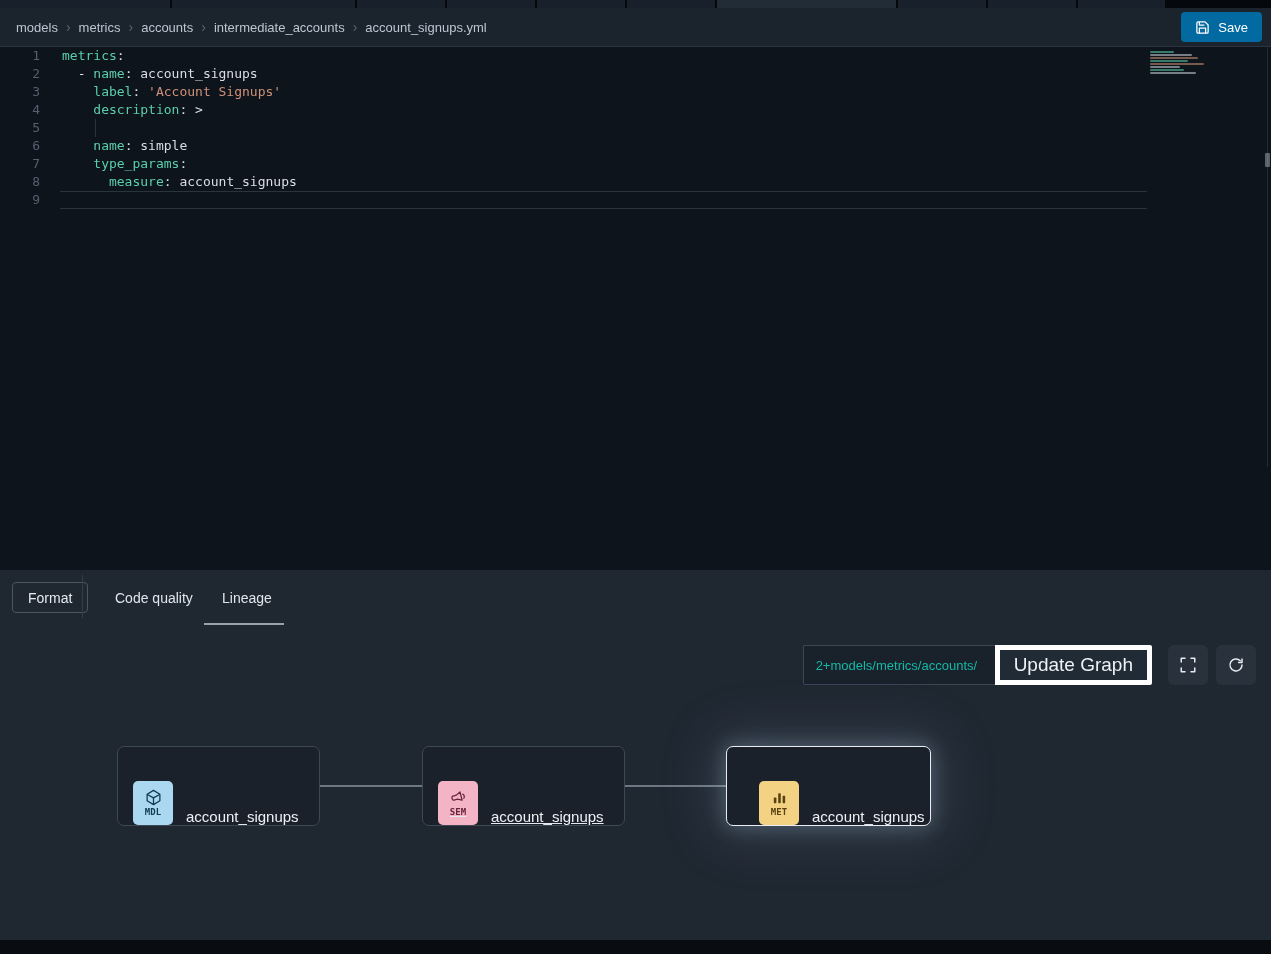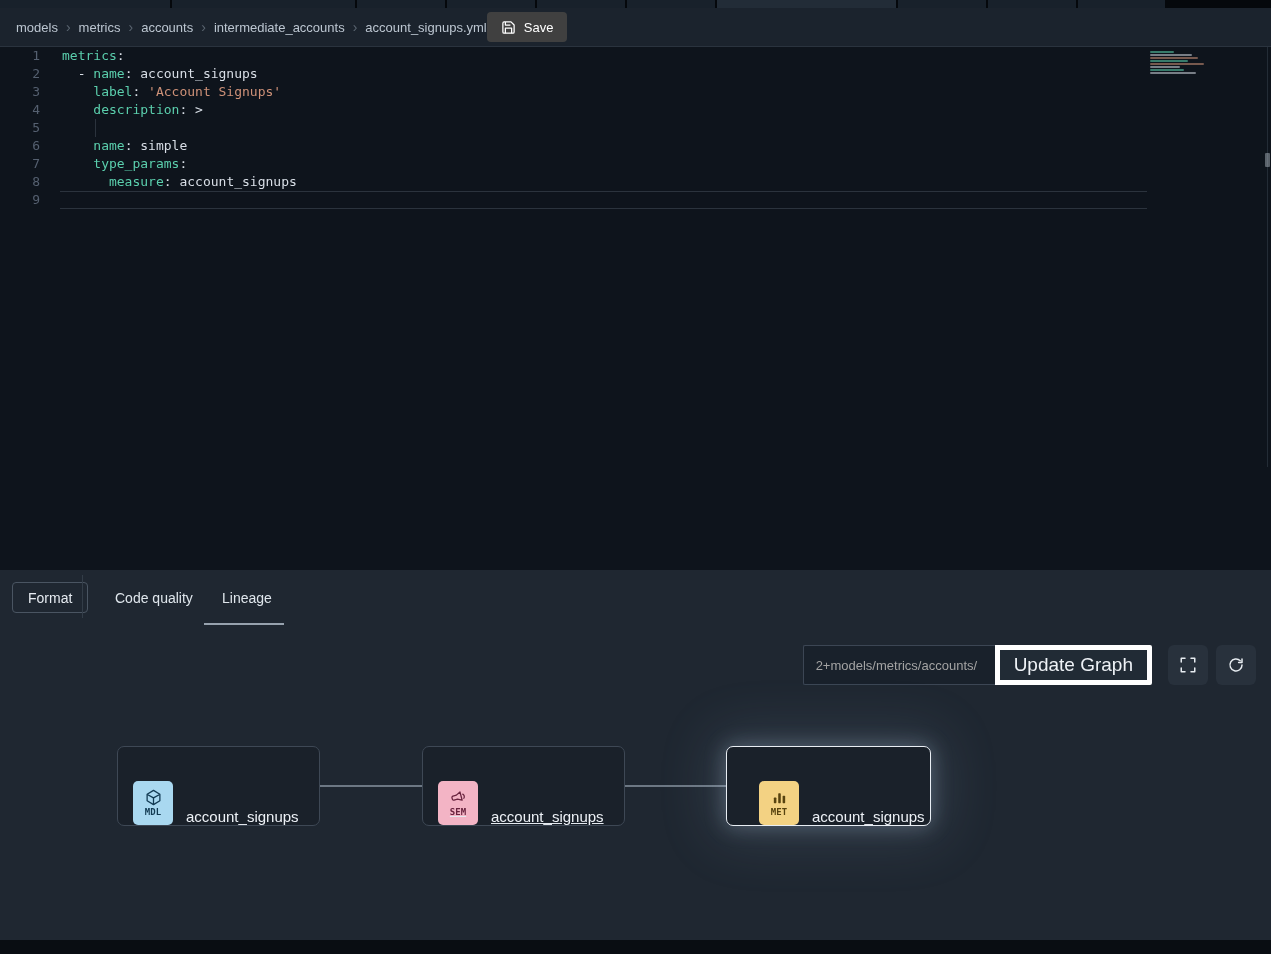--- a/index.html
+++ b/index.html
@@ -7,26 +7,26 @@
   .app{ position:relative; width:1271px; height:954px; overflow:hidden; background:#1f2731;
         font-family:"Liberation Sans", sans-serif; color:#e3e9ef; }
 
   
   .top-strip{ height:8px; background:#05080c; display:flex; gap:2px; }
   .seg{ background:#18212b; height:8px; }
   .seg.active{ background:#222c37; }
 
   
   .crumb-bar{ height:39px; background:#1b232d; border-bottom:1px solid #2a333e;
-              display:flex; align-items:center; justify-content:flex-start; padding:0 9px 0 16px; }
+              display:flex; align-items:center; justify-content:space-between; padding:0 9px 0 16px; }
   .crumbs{ display:flex; align-items:center; gap:8px; font-size:13px; color:#bcc6d1; }
   .crumbs .sep{ color:#5a6570; font-size:14px; }
   .crumb{ cursor:default; }
   .save-btn{ display:flex; align-items:center; gap:8px; height:30px; padding:8px 14px;
-             background:#404040; border:none; border-radius:4px; color:#ffffff;
+             background:#0369a1; border:none; border-radius:4px; color:#ffffff;
              font-family:"Liberation Sans",sans-serif; font-size:13px; cursor:pointer; }
 
   
   .editor{ position:relative; height:523px; background:#0e141c;
            font-family:"DejaVu Sans Mono", monospace; font-size:13px; overflow:hidden; }
   .line{ display:flex; height:18px; line-height:18px; position:relative; z-index:2; }
   .ln{ width:40px; text-align:right; color:#556070; flex-shrink:0; }
   .code{ margin-left:22px; white-space:pre; }
   .tk-key{ color:#5bcfad; }
   .tk-str{ color:#ce9178; }
@@ -47,21 +47,21 @@
                color:#e6ebf1; font-family:"Liberation Sans",sans-serif; font-size:14px; cursor:pointer; }
   .panel-divider{ position:absolute; left:82px; top:5px; width:1px; height:43px; background:#333d48; }
   .tab{ position:absolute; top:20px; font-size:14px; color:#dfe6ec; cursor:pointer; }
   .tab-cq{ left:115px; }
   .tab-lin{ left:222px; }
   .tab-underline{ position:absolute; left:204px; top:53px; width:80px; height:2px; background:#97a2ae; }
 
   
   .lin-toolbar{ position:absolute; top:75px; right:15px; display:flex; align-items:center; }
   .filter-input{ width:192px; height:40px; background:#19212b; border:1px solid #3c4654; border-right:none;
-                 border-radius:2px 0 0 2px; color:#a3a3a3; padding:0 12px;
+                 border-radius:2px 0 0 2px; color:#14b8a6; padding:0 12px;
                  font-family:"Liberation Sans",sans-serif; font-size:13px; outline:none; }
   .update-btn{ height:40px; padding:0 14px; background:#212b35; border:5px solid #ffffff;
                border-radius:0 2px 2px 0; color:#eef2f6; font-family:"Liberation Sans",sans-serif;
                font-size:19px; cursor:pointer; }
   .iconbtn{ width:40px; height:40px; margin-left:8px; background:#28313c; border:none; border-radius:6px;
             display:flex; align-items:center; justify-content:center; cursor:pointer; }
   .iconbtn.first{ margin-left:16px; }
 
   
   .canvas{ position:absolute; inset:0; }

